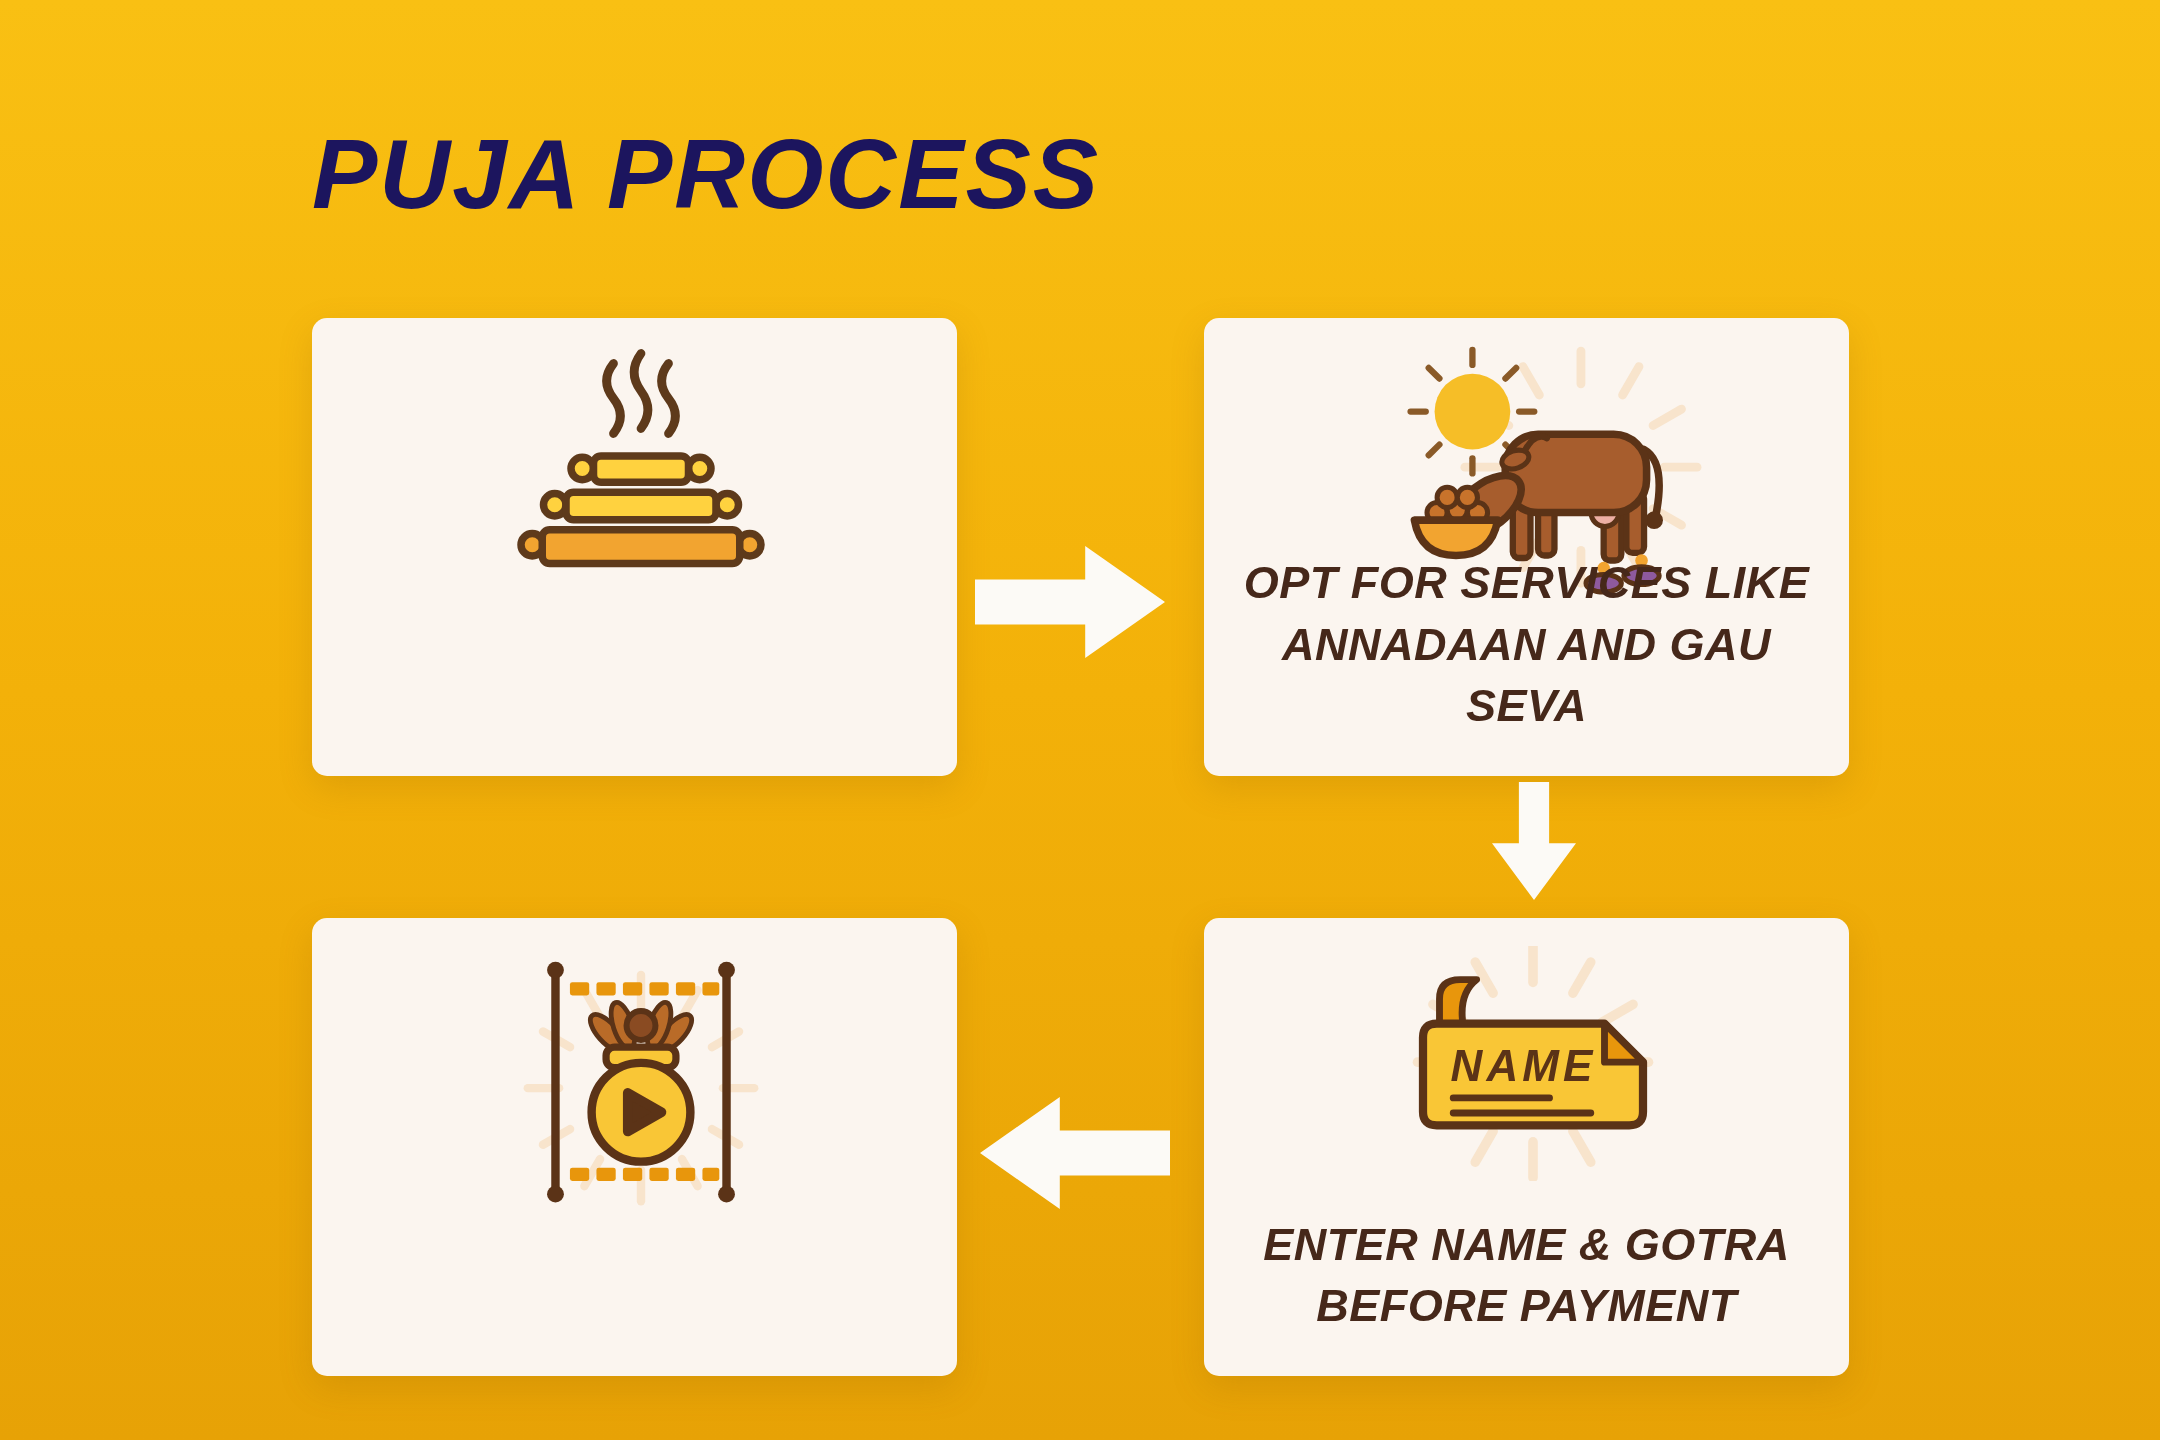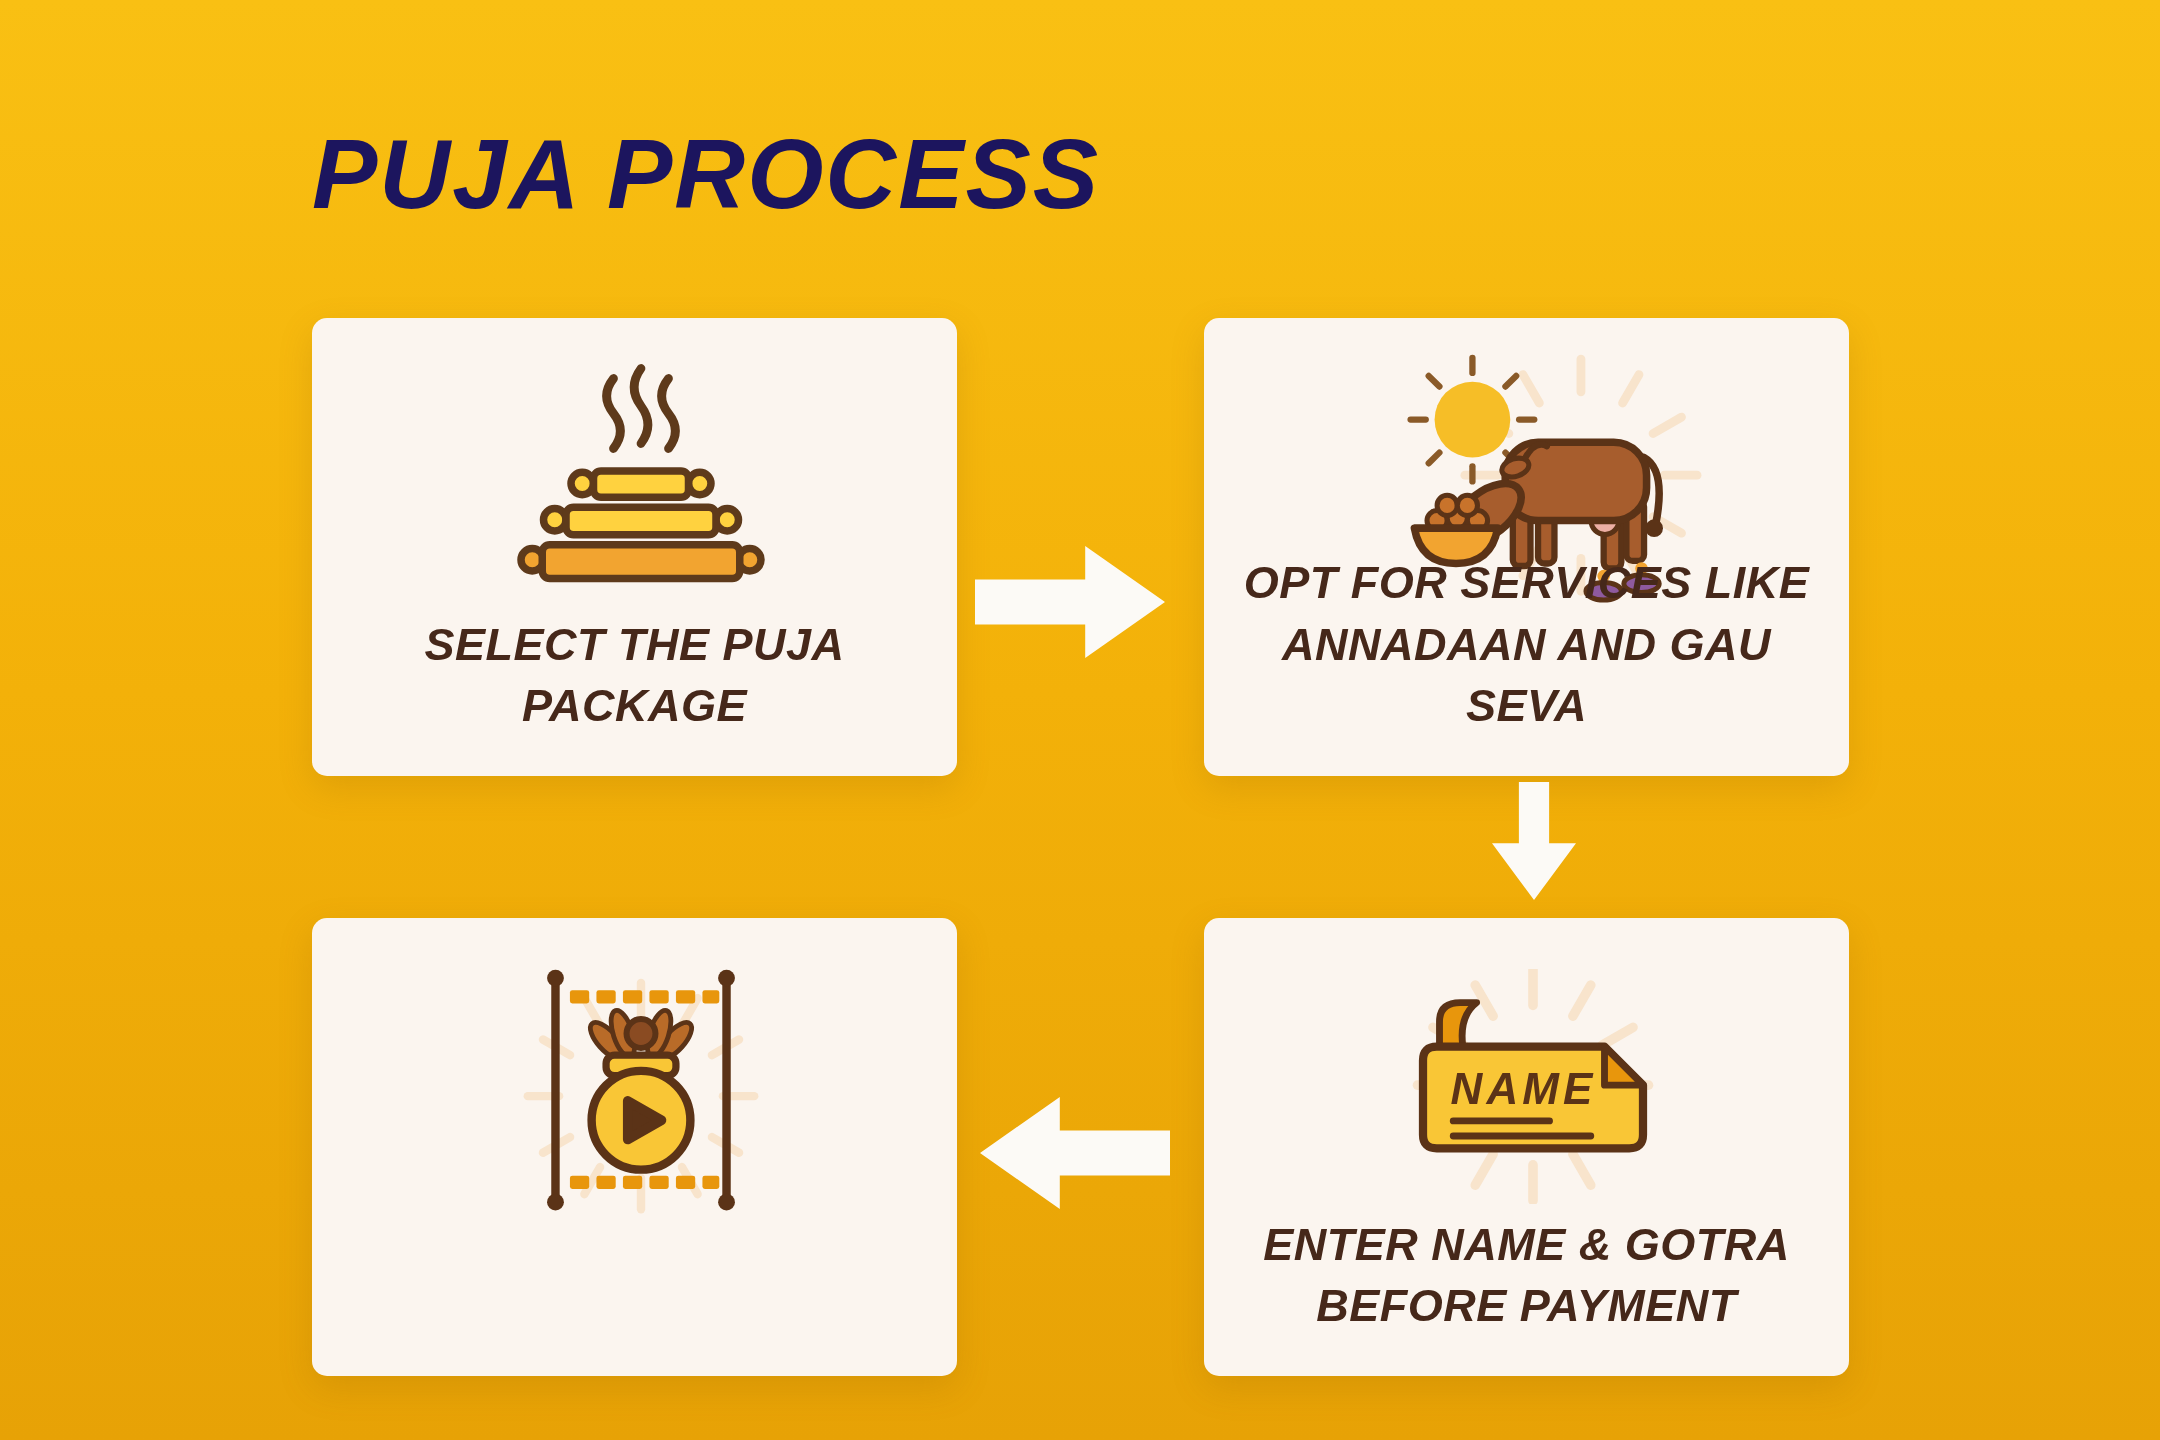--- a/index.html
+++ b/index.html
@@ -28,21 +28,21 @@
     box-shadow:0 12px 34px rgba(140,90,0,0.18);
   }
   .card1{left:312px;top:318px;}
   .card2{left:1204px;top:318px;}
   .card3{left:1204px;top:918px;}
   .card4{left:312px;top:918px;}
   .icon-wrap{
     position:absolute;
     left:13px;right:0;top:28px;
     height:280px;
-    display:flex;align-items:center;justify-content:center;
+    display:flex;align-items:flex-start;justify-content:center;
   }
   .label{
     position:absolute;
     left:28px;right:28px;bottom:40px;
     text-align:center;
     font-size:45px;
     font-weight:bold;
     line-height:1.36;
     letter-spacing:0.5px;
     color:#46281A;
@@ -85,22 +85,20 @@
           <rect x="72" y="88" width="76" height="21" rx="6" fill="#FFD23F"></rect>
           <circle cx="41" cy="127" r="9" fill="#FFD23F"></circle>
           <circle cx="179" cy="127" r="9" fill="#FFD23F"></circle>
           <rect x="50" y="117" width="120" height="22" rx="6" fill="#FFD23F"></rect>
           <circle cx="23" cy="159" r="9" fill="#F2A430"></circle>
           <circle cx="197" cy="159" r="9" fill="#F2A430"></circle>
           <rect x="31" y="147" width="158" height="27" rx="6" fill="#F2A430"></rect>
         </g>
       </svg>
     </div>
-    <div class="label">SELECT THE PUJA
-PACKAGE</div>
   </div>
 
   <div class="card card2">
     <div class="icon-wrap">
       <svg width="360" height="265" viewBox="0 0 280 210">
         <g class="burst" transform="translate(178,96)">
           <line x1="66" y1="0" x2="92" y2="0"></line>
           <line x1="66" y1="0" x2="92" y2="0" transform="rotate(30)"></line>
           <line x1="66" y1="0" x2="92" y2="0" transform="rotate(60)"></line>
           <line x1="66" y1="0" x2="92" y2="0" transform="rotate(90)"></line>

